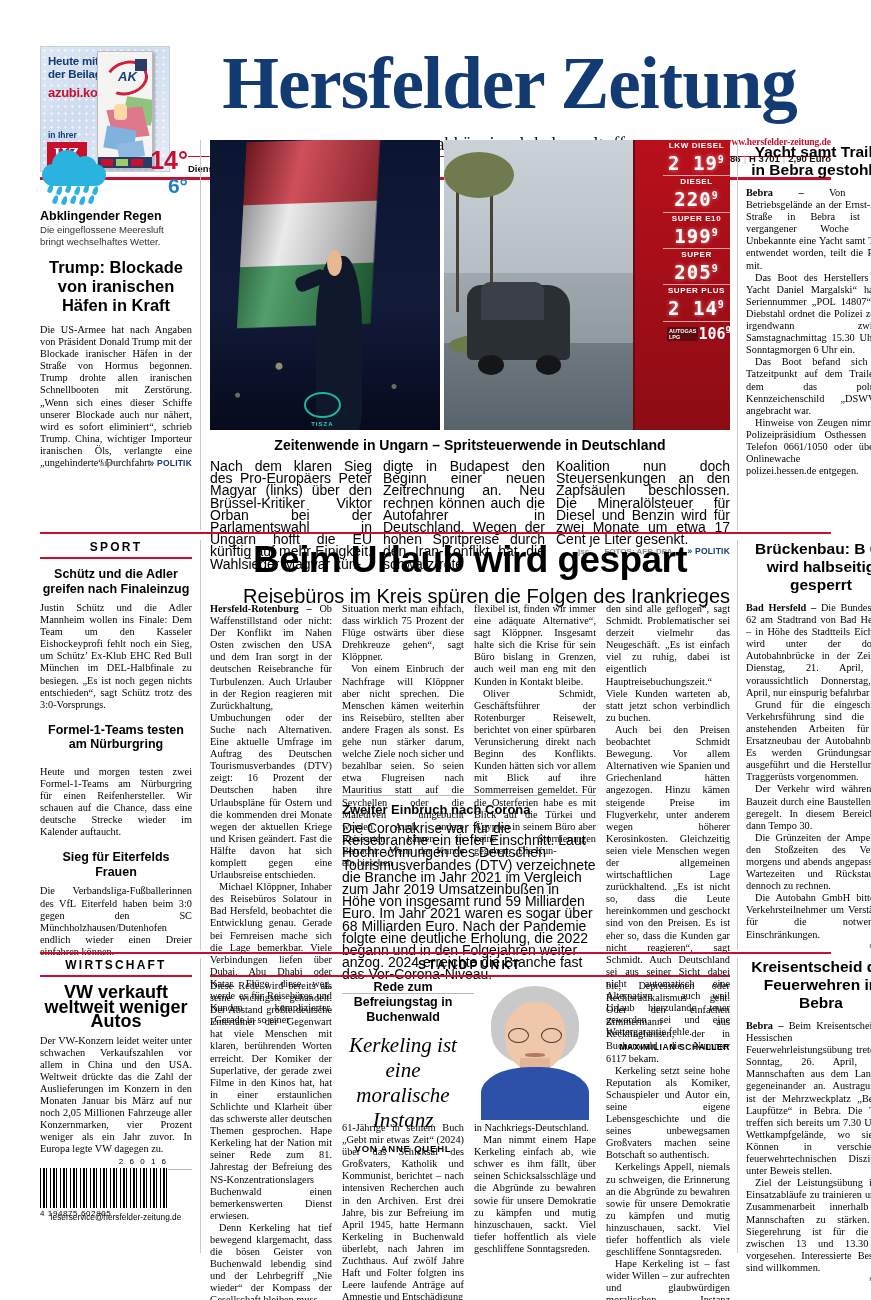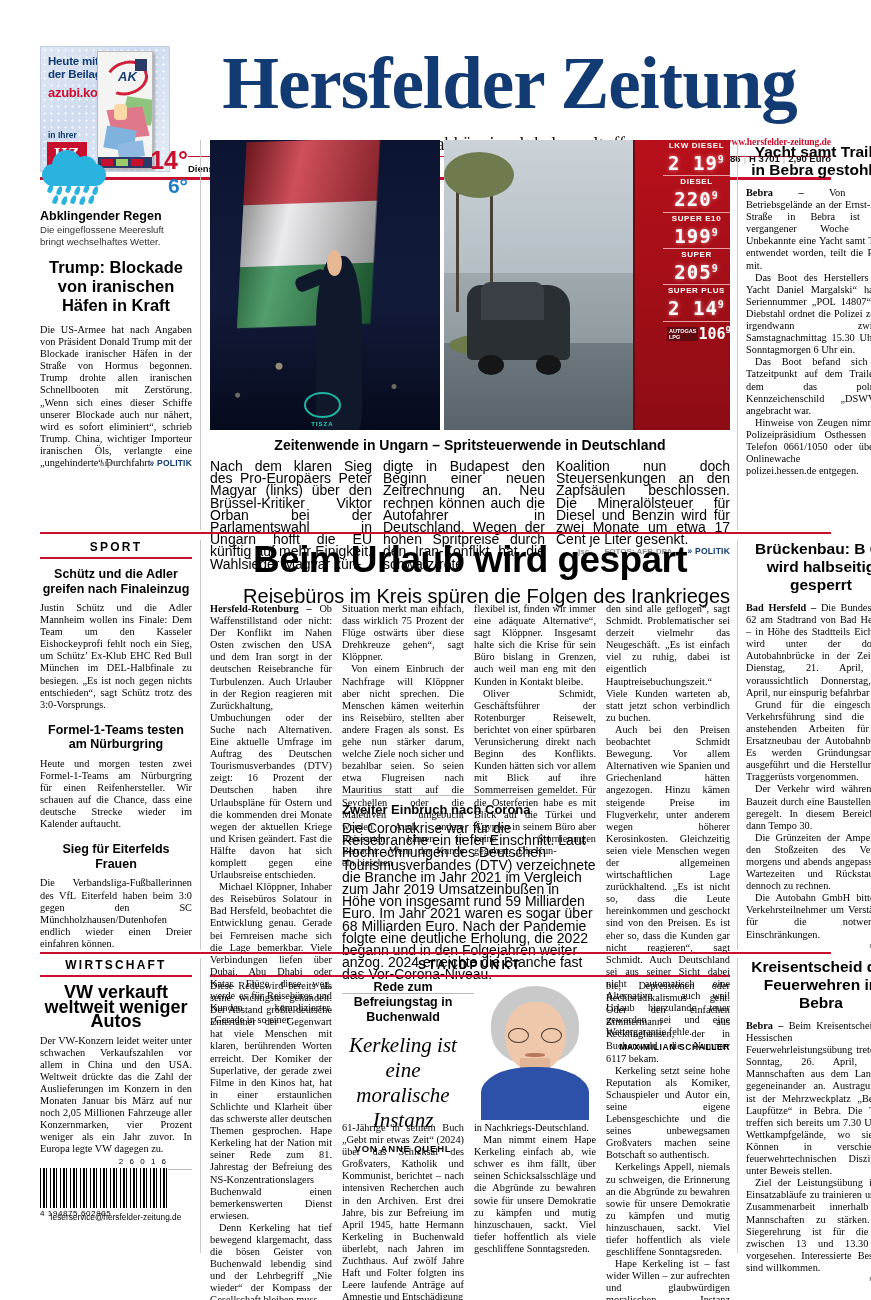--- a/index.html
+++ b/index.html
@@ -336,21 +336,21 @@
     <div class="kicker">SPORT</div>
     <div class="hr-red" style="margin-top:3px;"></div>
 
     <div style="margin-top:8px;">
       <div class="hl-s" style="font-size:12.5px;line-height:14.5px;">Schütz und die Adler greifen nach Finaleinzug</div>
       <div class="body-serif" style="margin-top:6px;">Justin Schütz und die Adler Mannheim wollen ins Finale: Dem Team um den Kasseler Eishockeyprofi fehlt noch ein Sieg, um Schütz’ Ex-Klub EHC Red Bull München im DEL-Halbfinale zu besiegen. „Es ist noch gegen nichts entschieden“, sagt Schütz trotz des 3:0-Vorsprungs.</div>
     </div>
 
     <div style="margin-top:12px;">
       <div class="hl-s" style="font-size:12.5px;line-height:14.5px;">Formel-1-Teams testen am Nürburgring</div>
-      <div class="body-serif" style="margin-top:6px;">Heute und morgen testen zwei Formel-1-Teams am Nürburgring für einen Reifenhersteller. Wir schauen auf die Chance, dass eine deutsche Strecke wieder im Kalender auftaucht.</div>
+      <div class="body-serif" style="margin-top:14px;">Heute und morgen testen zwei Formel-1-Teams am Nürburgring für einen Reifenhersteller. Wir schauen auf die Chance, dass eine deutsche Strecke wieder im Kalender auftaucht.</div>
     </div>
 
     <div style="margin-top:12px;">
       <div class="hl-s" style="font-size:12.5px;line-height:14.5px;">Sieg für Eiterfelds Frauen</div>
       <div class="body-serif" style="margin-top:6px;">Die Verbandsliga-Fußballerinnen des VfL Eiterfeld haben beim 3:0 gegen den SC Münchholzhausen/Dutenhofen endlich wieder einen Dreier einfahren können.</div>
     </div>
   </div>
 
   <div class="vr" style="left:160px;top:540px;height:410px;"></div>
 

